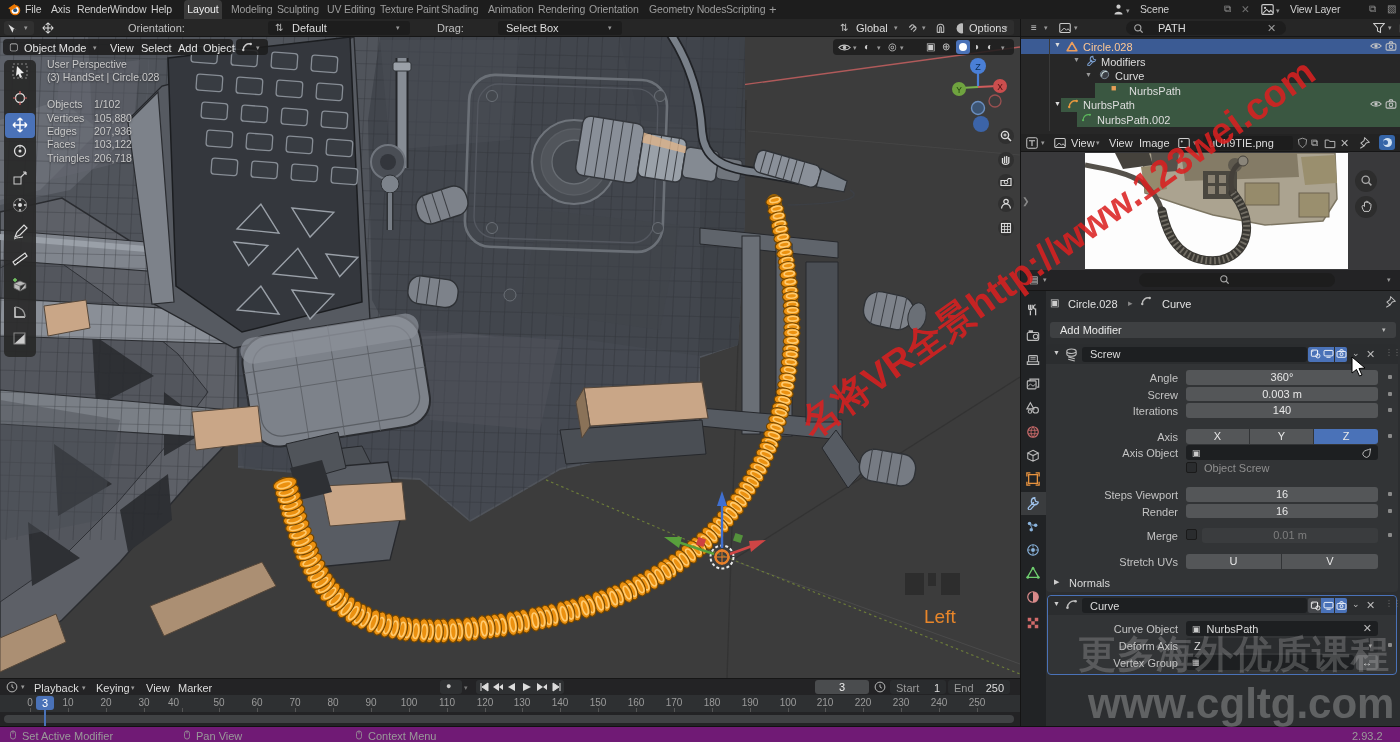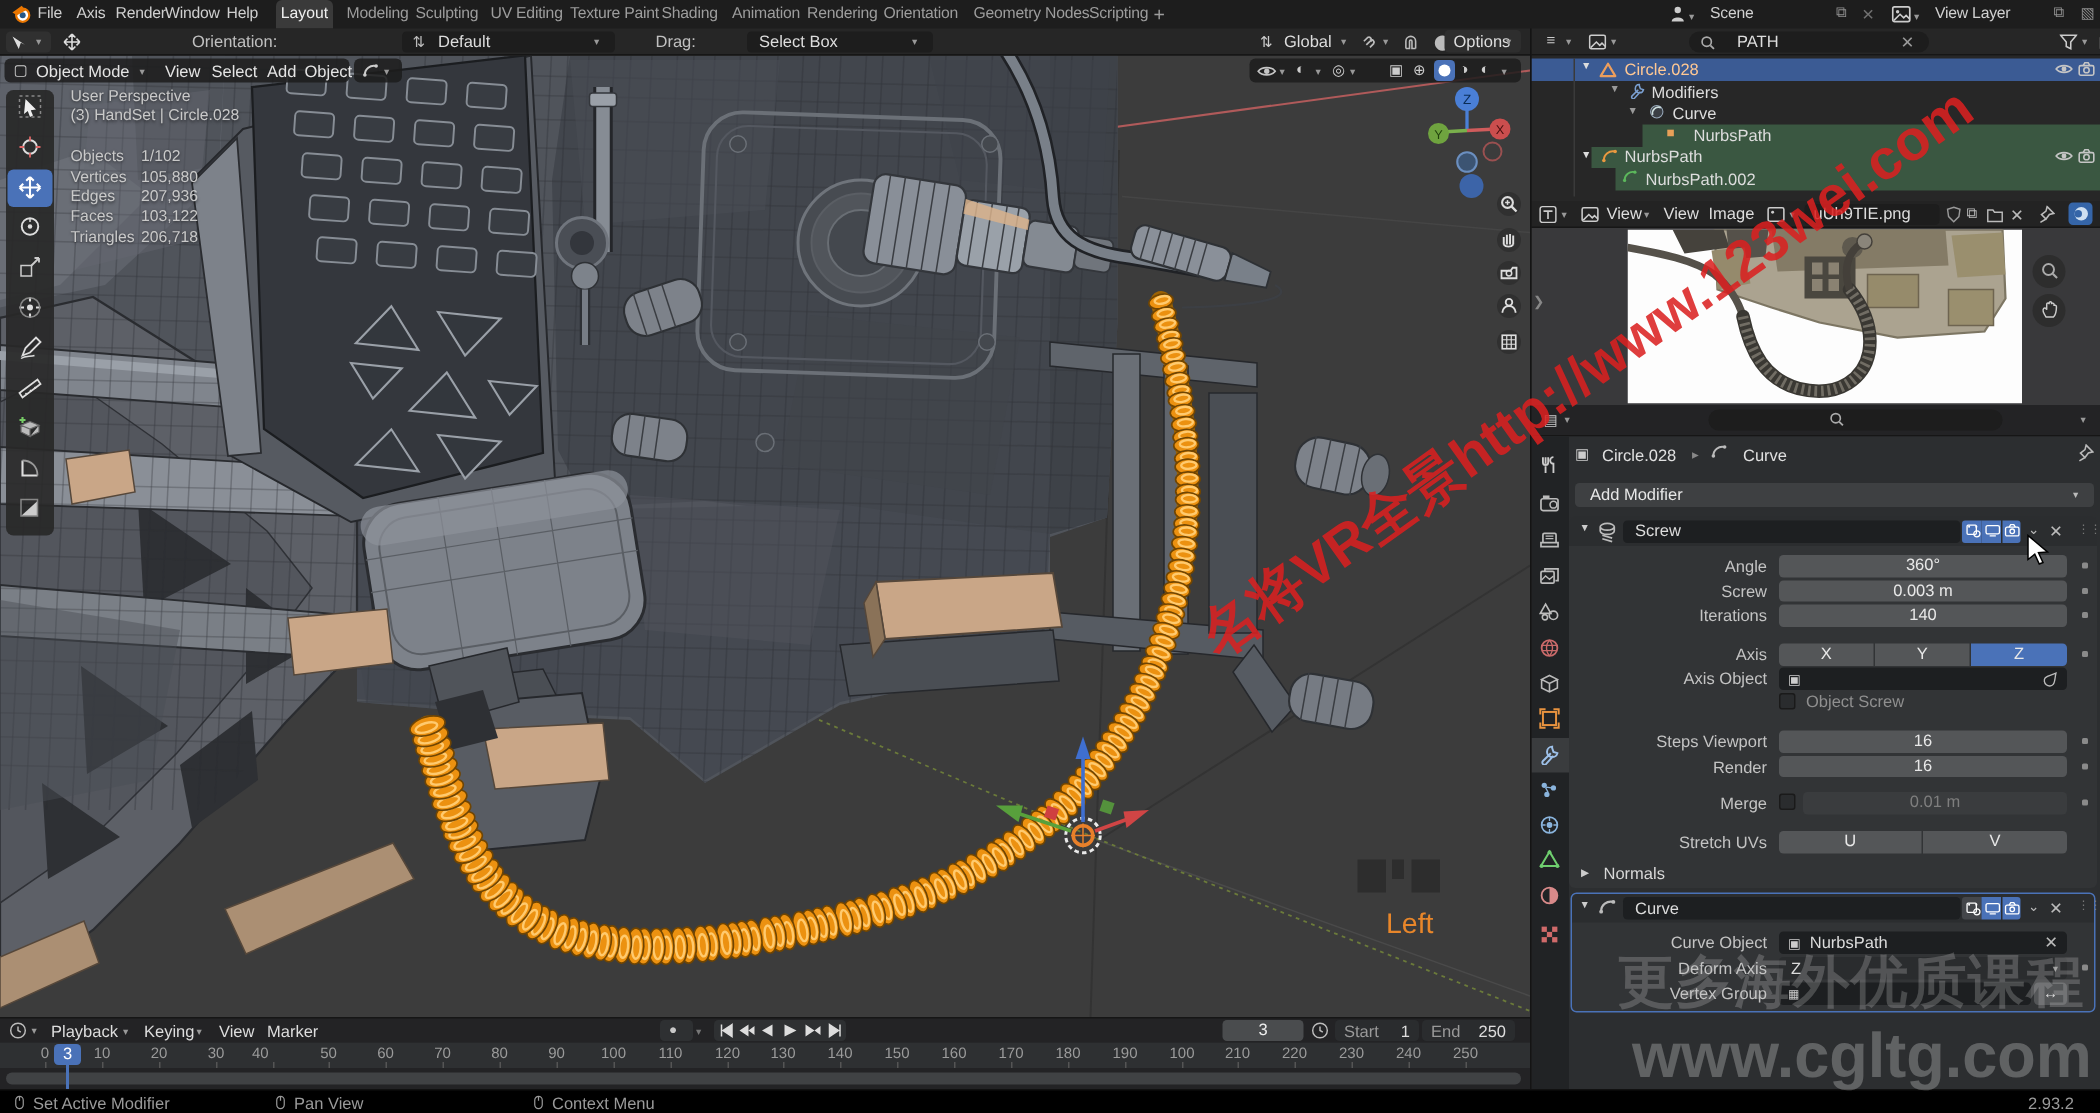--- a/index.html
+++ b/index.html
@@ -1473,21 +1473,21 @@
 <div class="abs" style="left:825px;top:708px;width:1px;height:4px;background:#555"></div>
 <span class="abs" style="left:849px;top:697px;width:28px;text-align:center;color:#9b9b9b;font-size:10px">220</span>
 <div class="abs" style="left:863px;top:708px;width:1px;height:4px;background:#555"></div>
 <span class="abs" style="left:887px;top:697px;width:28px;text-align:center;color:#9b9b9b;font-size:10px">230</span>
 <div class="abs" style="left:901px;top:708px;width:1px;height:4px;background:#555"></div>
 <span class="abs" style="left:925px;top:697px;width:28px;text-align:center;color:#9b9b9b;font-size:10px">240</span>
 <div class="abs" style="left:939px;top:708px;width:1px;height:4px;background:#555"></div>
 <span class="abs" style="left:963px;top:697px;width:28px;text-align:center;color:#9b9b9b;font-size:10px">250</span>
 <div class="abs" style="left:977px;top:708px;width:1px;height:4px;background:#555"></div>
 
-<div class="abs" style="left:0;top:726px;width:1400px;height:16px;background:#000000;border-top:1px solid #111">
+<div class="abs" style="left:0;top:726px;width:1400px;height:16px;background:#701a75;border-top:1px solid #111">
  <svg class="abs" style="left:8px;top:2px" width="10" height="12" viewBox="0 0 16 16">
       <rect x="4" y="1.5" width="8" height="13" rx="4" fill="none" stroke="#999" stroke-width="1.3"></rect>
       <line x1="8" y1="1.5" x2="8" y2="6" stroke="#999" stroke-width="1.3"></line>
     </svg>
     <span class="abs" style="left:22px;top:2.5px;color:#9a9a9a">Set Active Modifier</span>
  <svg class="abs" style="left:182px;top:2px" width="10" height="12" viewBox="0 0 16 16">
       <rect x="4" y="1.5" width="8" height="13" rx="4" fill="none" stroke="#999" stroke-width="1.3"></rect>
       <line x1="8" y1="1.5" x2="8" y2="6" stroke="#999" stroke-width="1.3"></line>
     </svg>
     <span class="abs" style="left:196px;top:2.5px;color:#9a9a9a">Pan View</span>

